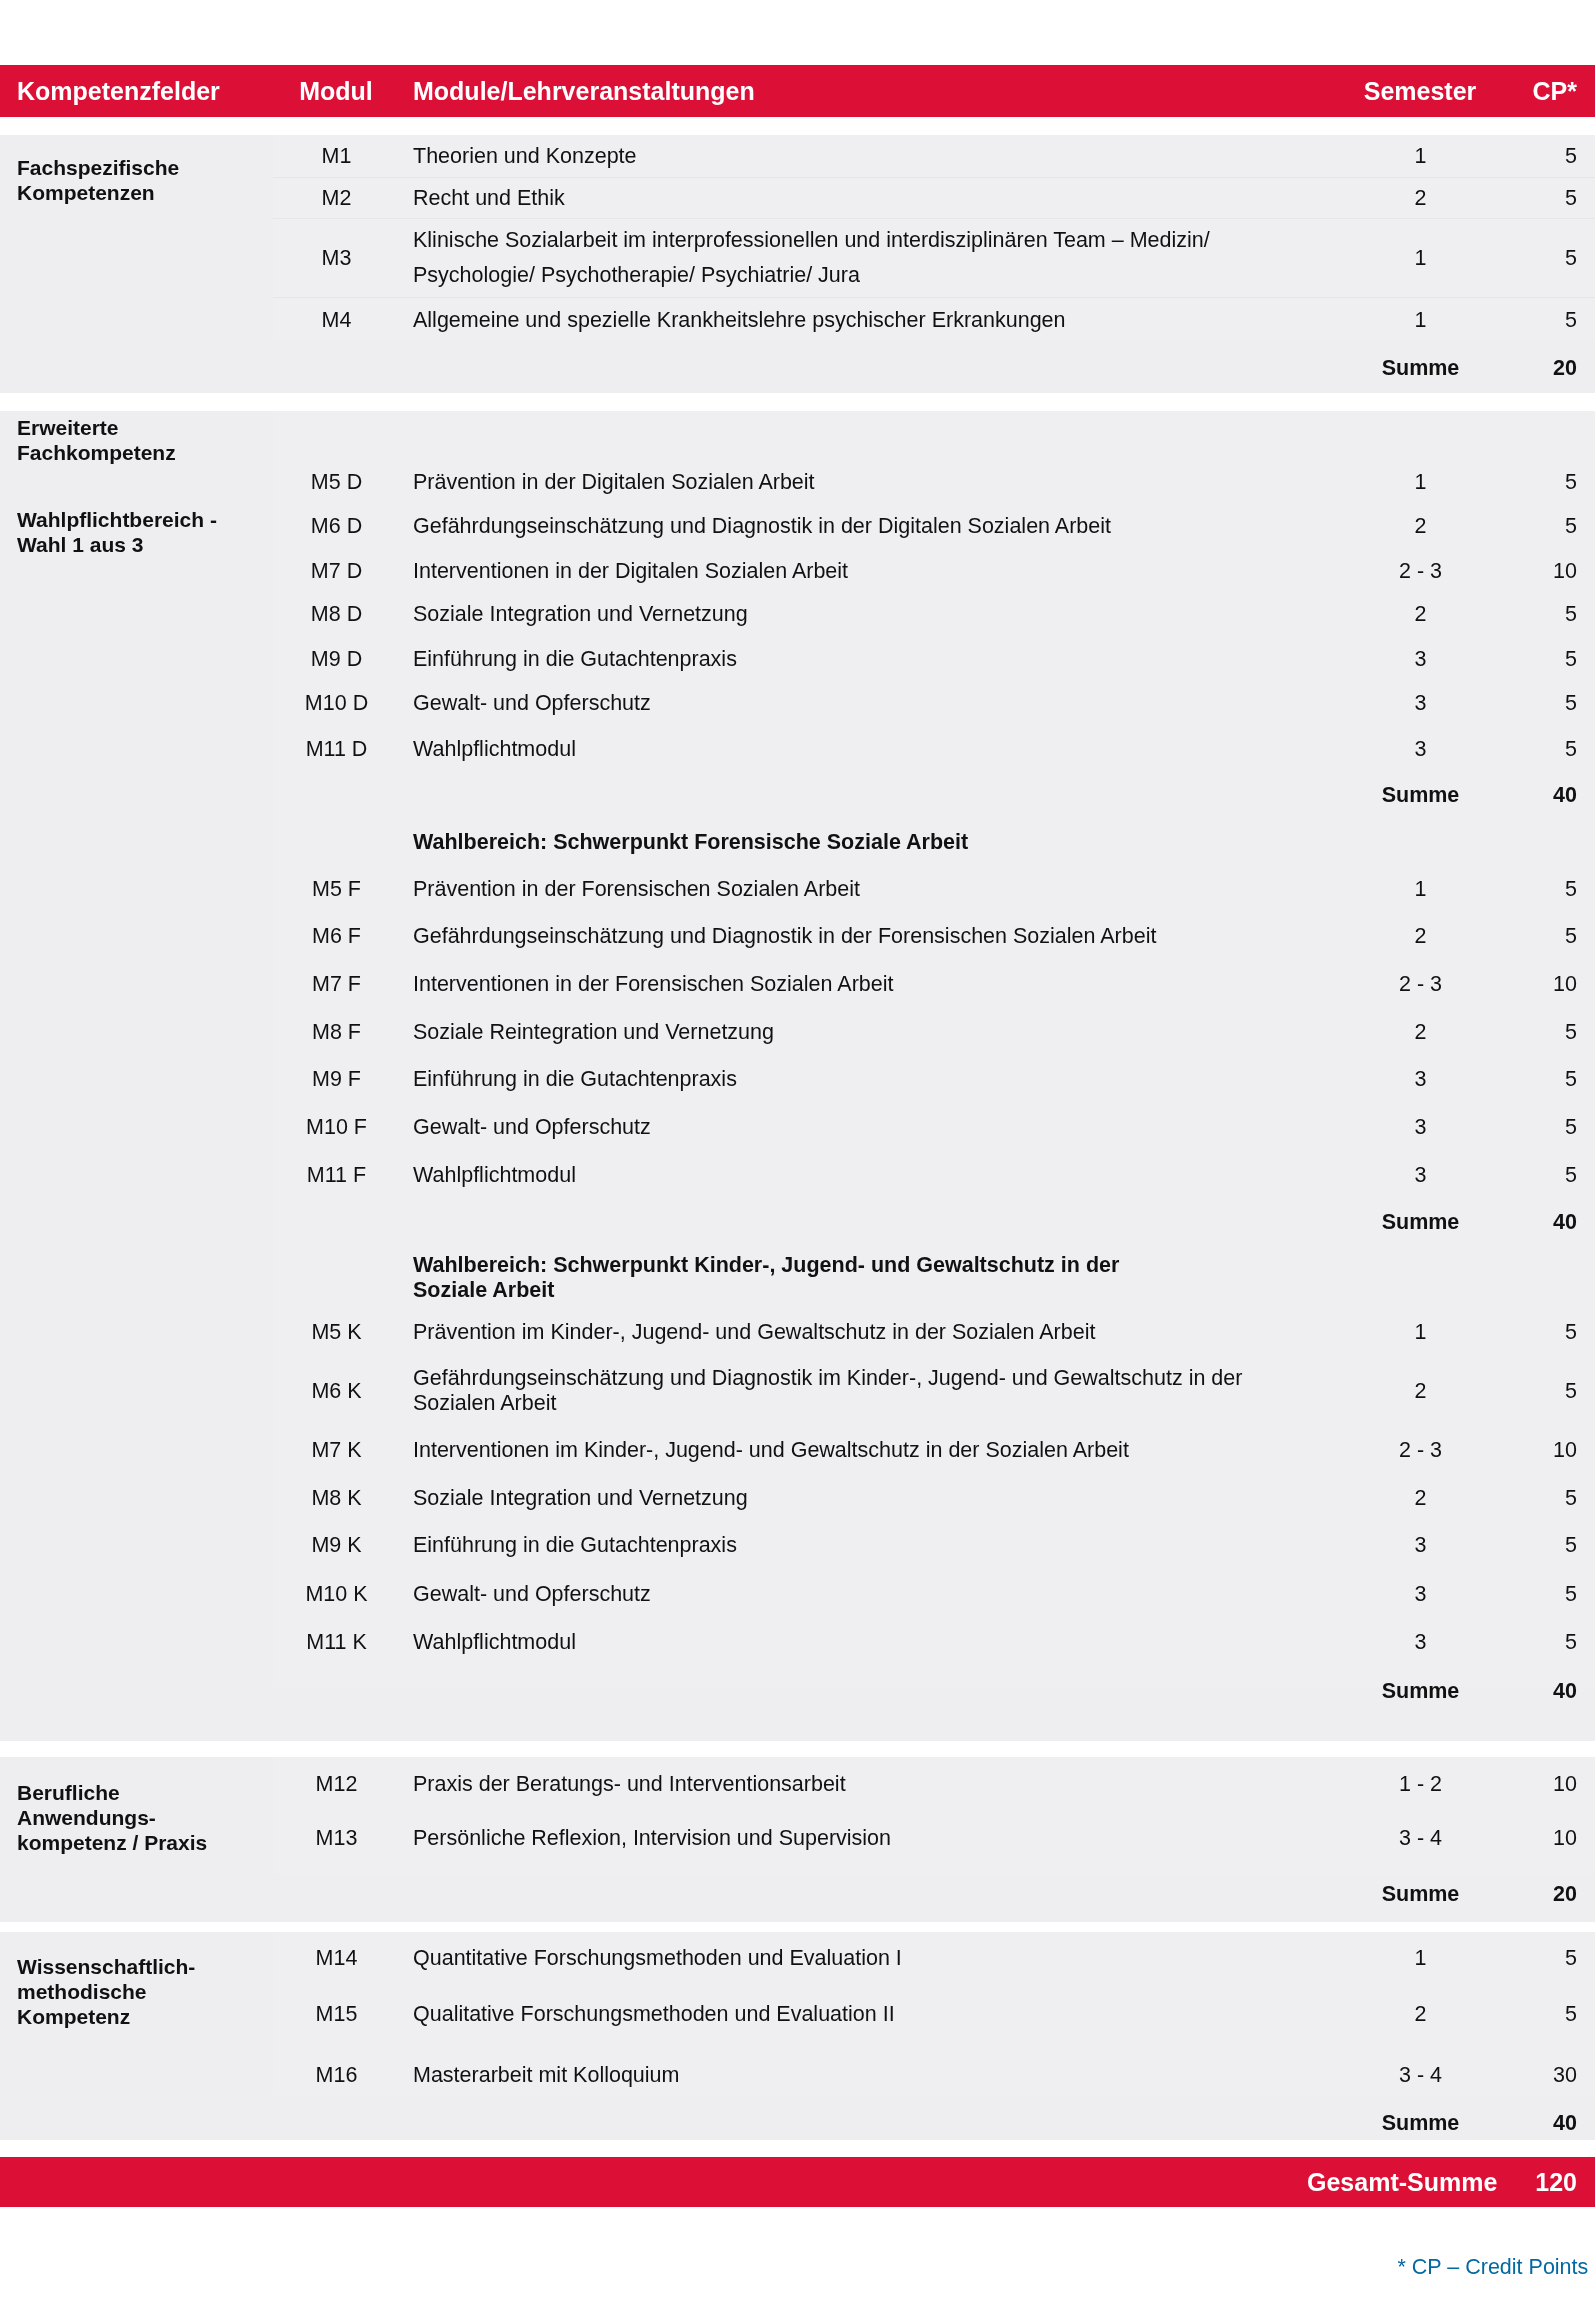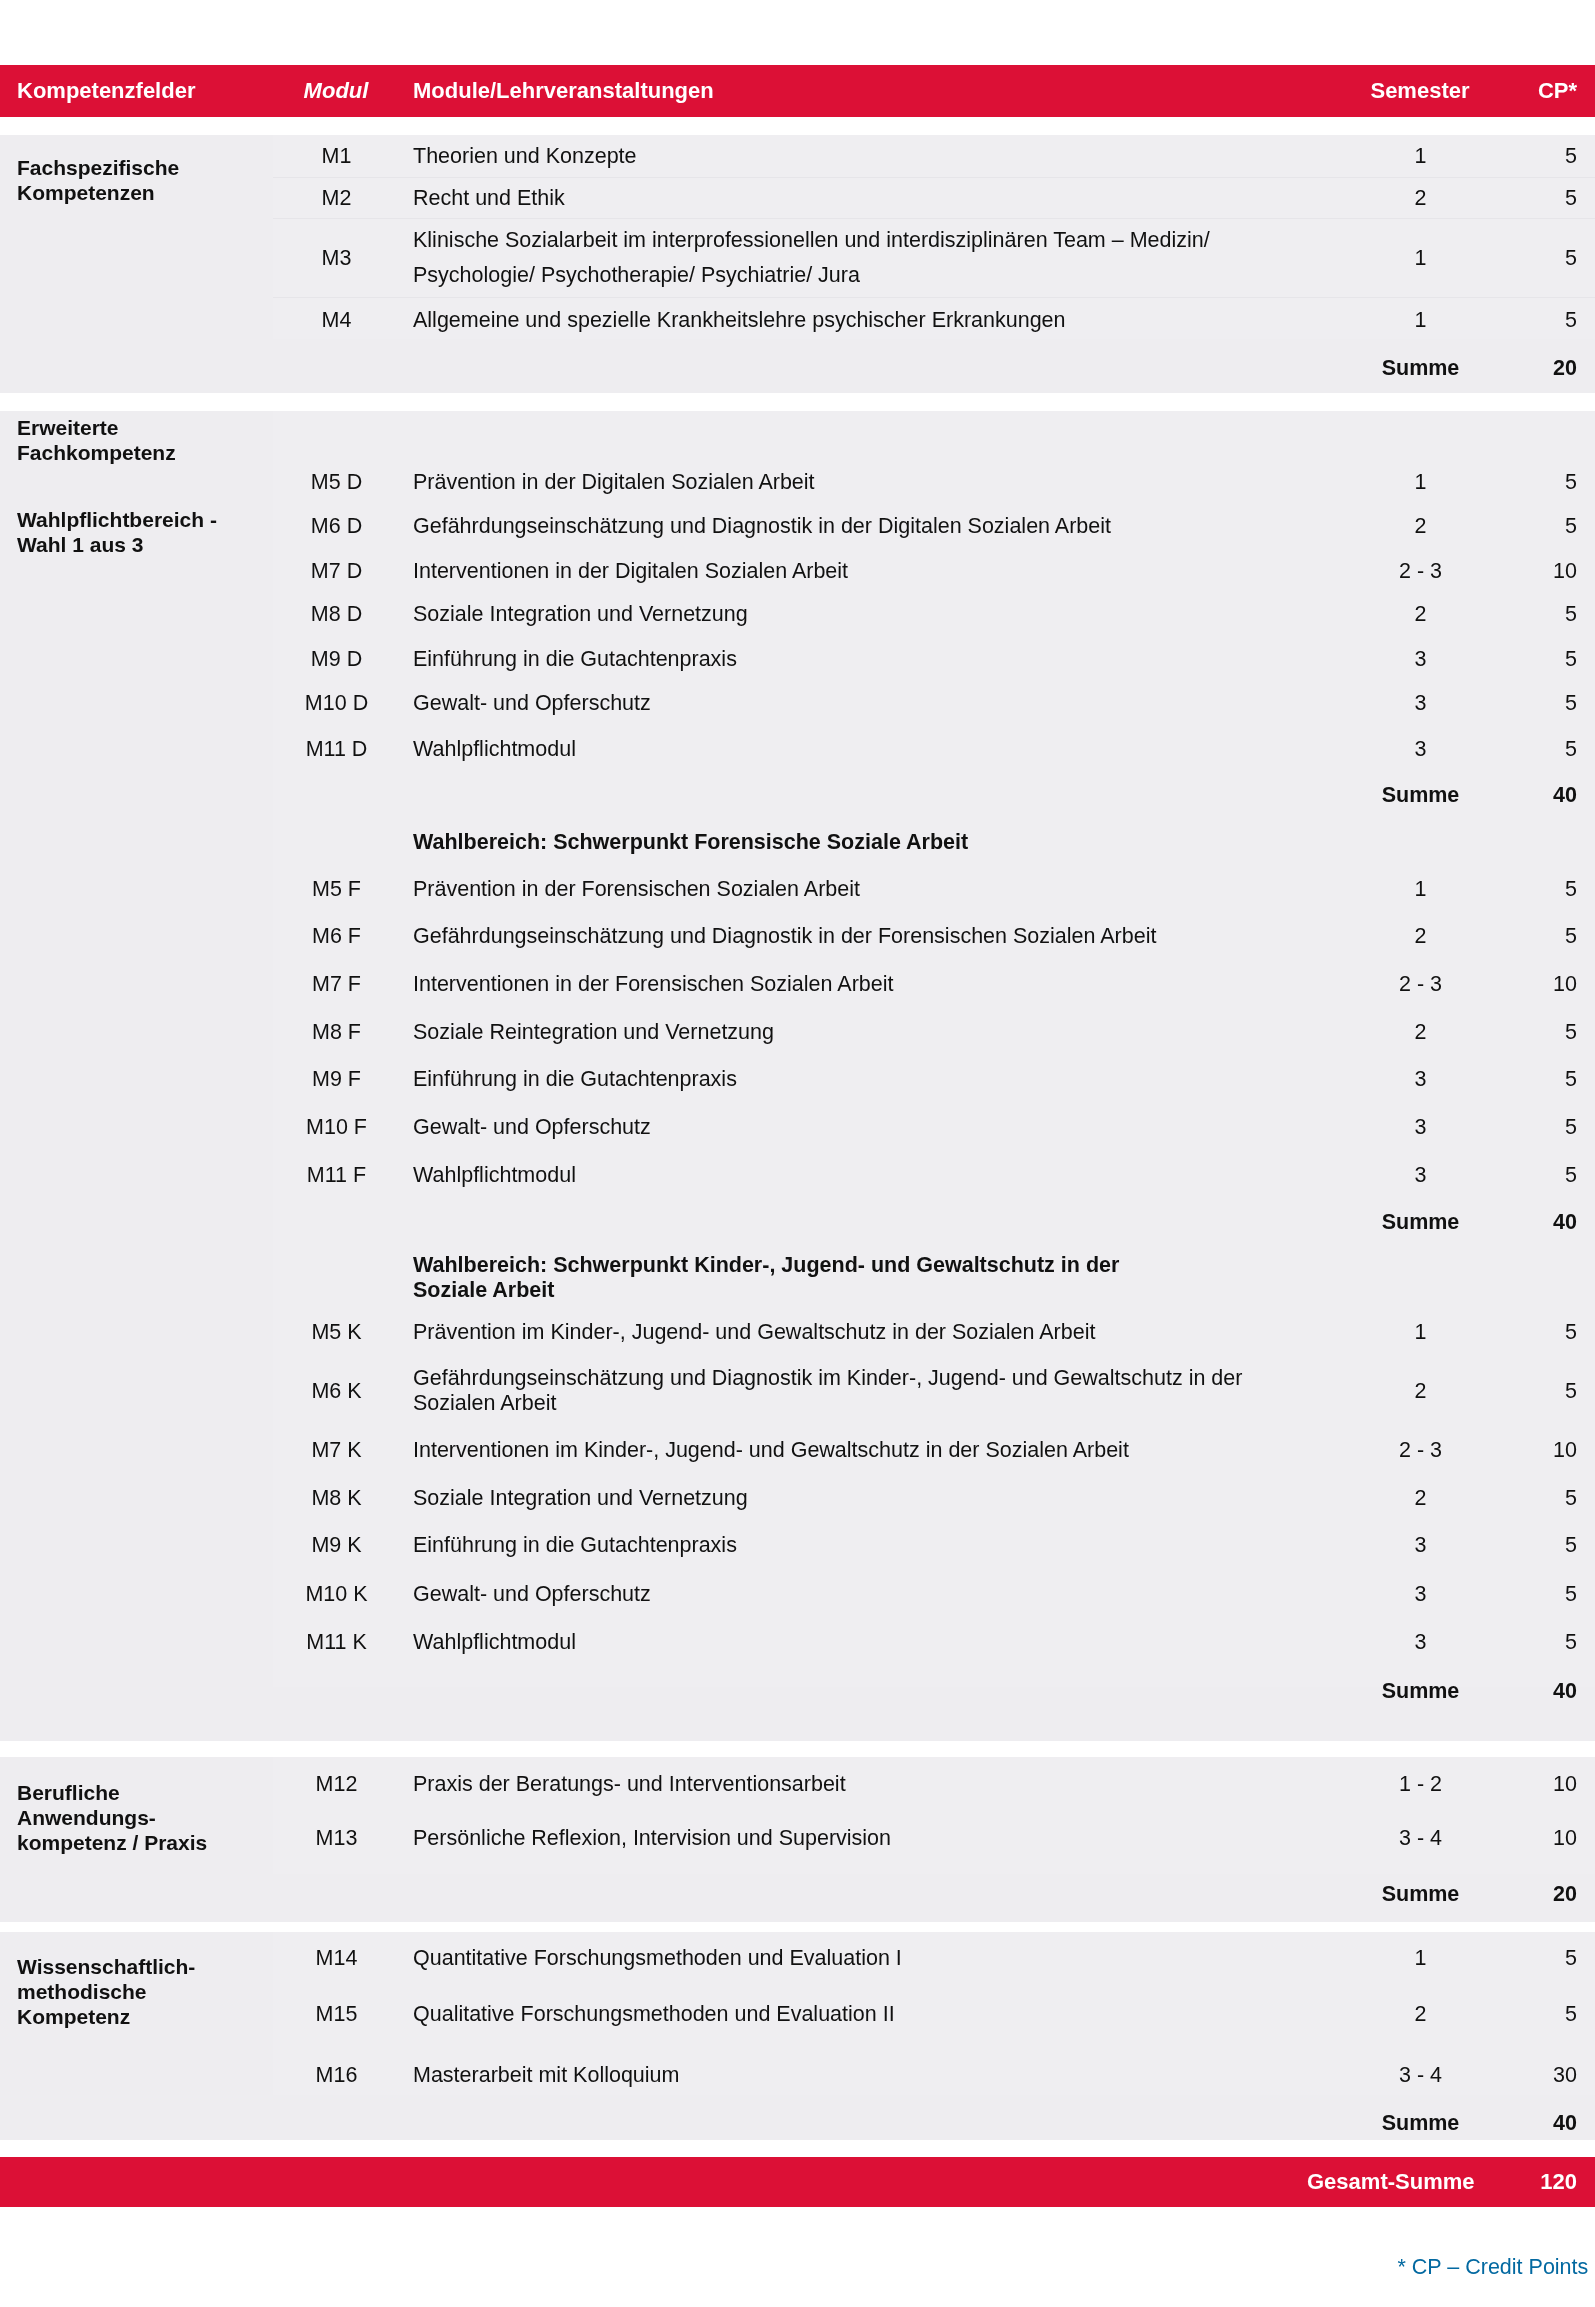--- a/index.html
+++ b/index.html
@@ -1,17 +1,17 @@
 <!DOCTYPE html>
 <html style="font-size:12.3px"><head>
 <meta charset="utf-8">
 <style>
   html, body { margin: 0; padding: 0; background: #ffffff; }
   body { width: 1596px; height: 2307px; position: relative; font-family: "Liberation Sans", sans-serif; color: #111; overflow: hidden; }
-  .bar { position: absolute; left: 0; width: 1596px; background: #DC1036; color: #fff; font-weight: bold; font-size: 22px; }
+  .bar { position: absolute; left: 0; width: 1596px; background: #DC1036; color: #fff; font-weight: bold; font-size: 25px; }
   .bar span { position: absolute; top: 50%; transform: translateY(-50%); white-space: nowrap; }
   .header { top: 65px; height: 52px; }
   .total { top: 2157px; height: 50px; }
   .section { position: absolute; left: 0; width: 1596px; background: #EEEDF0; }
   .field { position: absolute; left: 17px; font-weight: bold; font-size: 21px; line-height: 25px; }
   .inner { position: absolute; left: 273px; right: 0; top: 0; bottom: 0; background: #EFEEF1; }
   .row { position: absolute; left: 0; width: 1596px; font-size: 21.5px; }
   .row .mod { position: absolute; left: 275px; width: 123px; text-align: center; top: 50%; transform: translateY(-50%); white-space: nowrap; }
   .row .title { position: absolute; left: 413px; width: 907px; top: 50%; transform: translateY(-50%); line-height: 35px; }
   .row .title.tight { line-height: 25px; }
@@ -20,21 +20,21 @@
   .row .subhead { position: absolute; left: 413px; width: 846px; font-weight: bold; top: 50%; transform: translateY(-50%); line-height: 25px; }
   .row.sum .sem, .row.sum .cp { font-weight: bold; }
   .sep { position: absolute; left: 273px; right: 0; height: 0.8px; background: #E6E5E9; }
   .footnote { position: absolute; right: 7.7px; top: 2255px; font-size: 21.5px; color: #0369a1; }
 </style>
 </head>
 <body>
 
 <div class="bar header">
   <span style="left:17px">Kompetenzfelder</span>
-  <span style="left:336px; transform: translate(-50%,-50%); font-style: italic;">Modul</span>
+  <span style="left:336px; transform: translate(-50%,-50%);">Modul</span>
   <span style="left:413px">Module/Lehrveranstaltungen</span>
   <span style="left:1420px; transform: translate(-50%,-50%);">Semester</span>
   <span style="right:19px">CP*</span>
 </div>
 
 <div class="section" style="top:135px; height:258px;">
   <div class="inner" style="bottom:54px;"></div>
   <div class="field" style="top:20px; width:200px;">Fachspezifische Kompetenzen</div>
   <div class="row" style="top:0; height:42px;">
     <span class="mod">M1</span>

